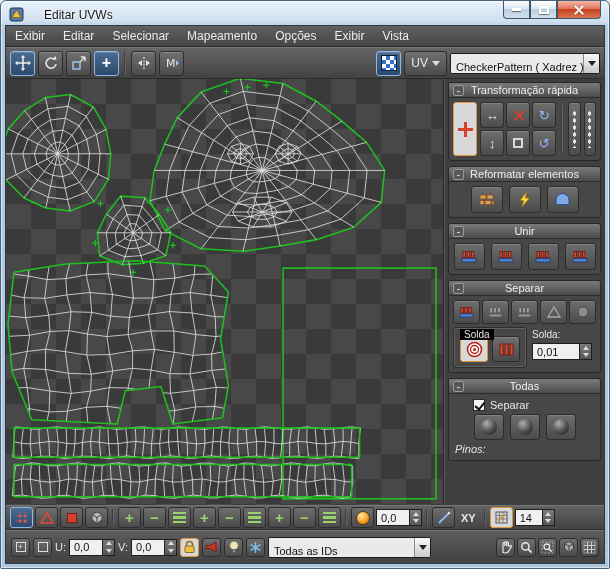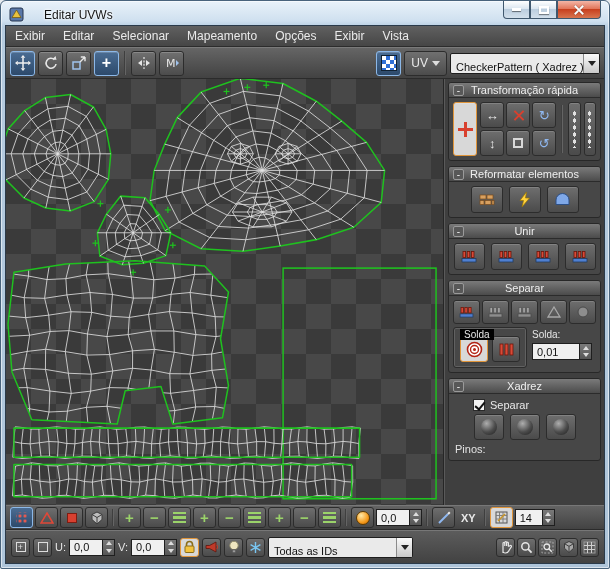--- a/index.html
+++ b/index.html
@@ -107,21 +107,21 @@
   .spin{display:flex;flex-direction:column;width:12px;height:17px;border:1px solid #1f1f1f;border-left:none;
     background:linear-gradient(#7a7a7a,#565656);}
   .spin span{flex:1;display:flex;align-items:center;justify-content:center;}
   .tri-up{width:0;height:0;border-left:3px solid transparent;border-right:3px solid transparent;border-bottom:4px solid #ddd;}
   .tri-dn{width:0;height:0;border-left:3px solid transparent;border-right:3px solid transparent;border-top:4px solid #ddd;}
   .cbrow{display:flex;align-items:center;gap:5px;padding:1px 0 3px 20px;color:#e8e8e8;font-size:11px;}
   .cb{width:12px;height:12px;background:#f2f2f2;border:1px solid #2a2a2a;position:relative;flex:none;}
   .cb::after{content:"";position:absolute;left:3px;top:0;width:4px;height:8px;
     border-right:2px solid #111;border-bottom:2px solid #111;transform:rotate(40deg);}
   .ball{width:16px;height:16px;border-radius:50%;background:radial-gradient(circle at 35% 28%,#aeaeae,#4c4c4c 55%,#1e1e1e);}
-  .pins{font-size:11px;color:#e2e2e2;margin:3px 0 -8px 2px;}
+  .pins{font-size:11px;color:#e2e2e2;margin:3px 0 -8px 2px;font-style:italic;}
   .casca-b{height:66px;overflow:hidden;}
   
   .btoolbar{height:25px;flex:none;background:linear-gradient(#636363,#434343);
     border-top:1px solid #777;border-bottom:1px solid #2b2b2b;
     display:flex;align-items:center;padding:0 4px;gap:2px;}
   .sbtn{width:23px;height:21px;border:1px solid #2c2c2c;border-radius:3px;flex:none;
     background:linear-gradient(#6e6e6e,#4b4b4b);display:flex;align-items:center;justify-content:center;color:#dfdfdf;}
   .sbtn.active{background:linear-gradient(#4a6c93,#2d4a6b);border-color:#8cb8e8;}
   .sbtn.pressed{background:#d8d8d8;border-color:#e0953a;color:#222;}
   .sbtn.small{width:19px;height:19px;}
@@ -661,21 +661,21 @@
                   </div>
                 </div>
               </div>
             </div>
           </div>
         </div>
 
         <div class="roll">
           <div class="roll-h">
             <span class="collapse">-</span>
-            <span>Xadrez</span>
+            <span>Todas</span>
           </div>
           <div class="roll-b casca-b">
             <div class="cbrow">
               <span class="cb"></span>
               <span>Separar</span>
             </div>
             <div class="row-center">
               <div class="mini" style="width:30px;height:26px">
                   <span class="ball"></span>
                 </div>
@@ -818,21 +818,21 @@
         <svg width="12" height="14" viewBox="0 0 12 14">
           <circle cx="6" cy="5.5" r="4.2" fill="#efe6c0" stroke="#8f8a6a"></circle>
           <rect x="4.2" y="9.8" width="3.6" height="3" fill="#9a9a9a" stroke="#555"></rect>
         </svg>
       </div>
       <div class="sbtn small">
         <svg width="13" height="13" viewBox="0 0 13 13">
           <path d="M6.5 1v11M1.6 3.7l9.8 5.6M11.4 3.7L1.6 9.3" stroke="#79c6f2" stroke-width="1.4" fill="none"></path>
         </svg>
       </div>
-      <div class="combo" style="width:145px">
+      <div class="combo" style="width:163px">
         <span class="txt">Todas as IDs</span>
         <span class="arrow">
             <span class="caret"></span>
           </span>
       </div>
       <div class="navgroup">
         <div class="sbtn small">
           <svg width="13" height="14" viewBox="0 0 13 14">
             <path d="M4 13V6.2M4 6.2V3.4a.9.9 0 0 1 1.8 0M5.8 6V2.4a.9.9 0 0 1 1.8 0M7.6 6V3a.9.9 0 0 1 1.8 0v3.4M9.4 6.8l1.4-1.2a1 1 0 0 1 1.5 1.3L10 10.5a4 4 0 0 1-3.4 2.5H6A2.5 2.5 0 0 1 4 11.8" fill="none" stroke="#e8e8e8" stroke-width="1.2"></path>
           </svg>

